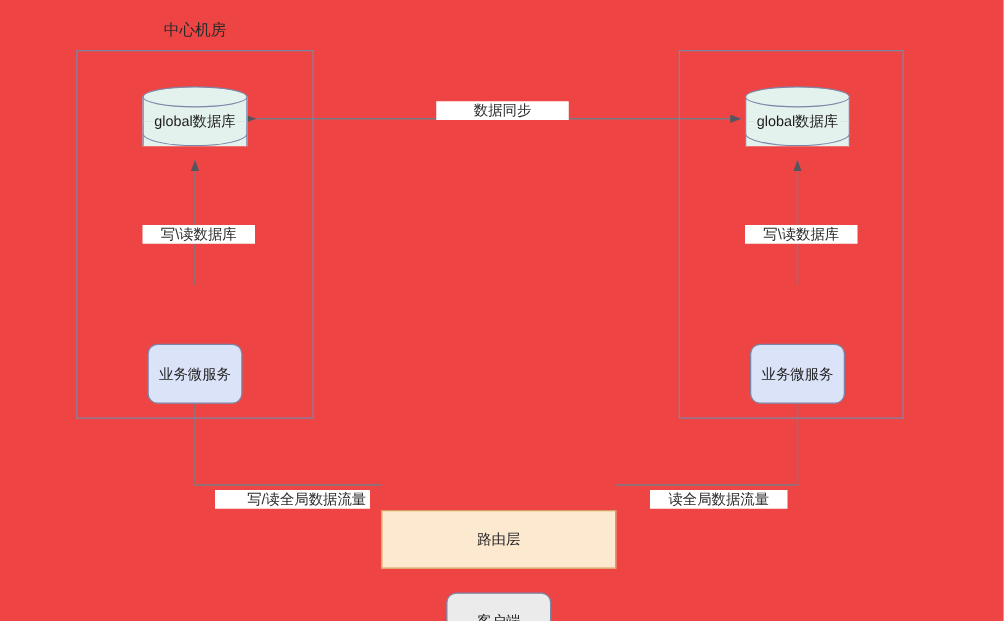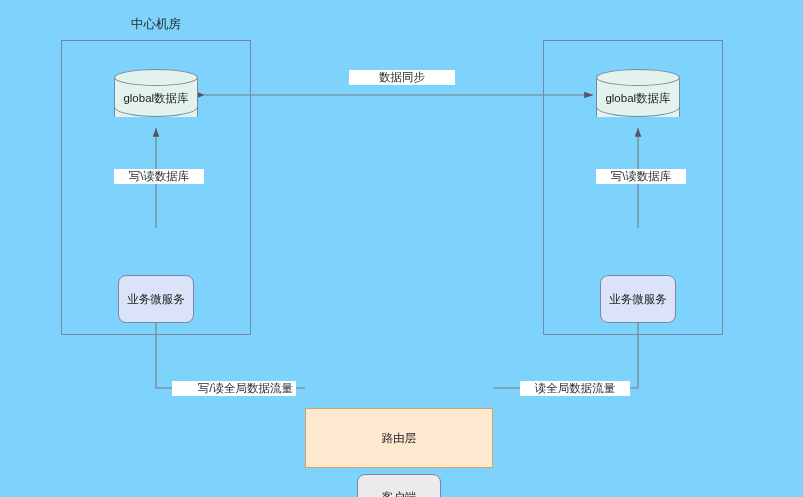--- a/index.html
+++ b/index.html
@@ -4,21 +4,21 @@
 <style>
   html, body {
     margin: 0;
     padding: 0;
     background: #ffffff;
   }
   #canvas {
     position: relative;
     width: 803px;
     height: 497px;
-    background: #7dd3fc;
+    background: #ef4444;
     font-family: "Liberation Sans", "DejaVu Sans", sans-serif;
     overflow: hidden;
   }
 
   
   #wires {
     position: absolute;
     left: 0;
     top: 0;
     width: 803px;
@@ -106,21 +106,21 @@
   }
   .node-service {
     width: 76px;
     height: 48px;
     background: #dae3f7;
     border: 1px solid #7b85a6;
     border-radius: 8px;
   }
   .node-router {
     width: 188px;
-    height: 60px;
+    height: 47px;
     background: #fce9d0;
     border: 1px solid #d6a15e;
     border-radius: 0;
   }
   .node-client {
     width: 84px;
     height: 46px;
     background: #ebebeb;
     border: 1px solid #7b85a6;
     border-radius: 8px;
@@ -128,20 +128,21 @@
 
   
   .edge-label {
     position: absolute;
     font-size: 11.5px;
     color: #2a2a2a;
     background: #ffffff;
     padding: 0 3px;
     white-space: nowrap;
     text-align: center;
+    margin-top: 11px;
   }
 </style>
 </head>
 <body>
 
 <div id="canvas">
 
   <svg id="wires" viewBox="0 0 803 497" xmlns="http://www.w3.org/2000/svg">
     <defs>
       <marker id="arrow" markerWidth="9" markerHeight="9" refX="8" refY="3" orient="auto" markerUnits="strokeWidth">

